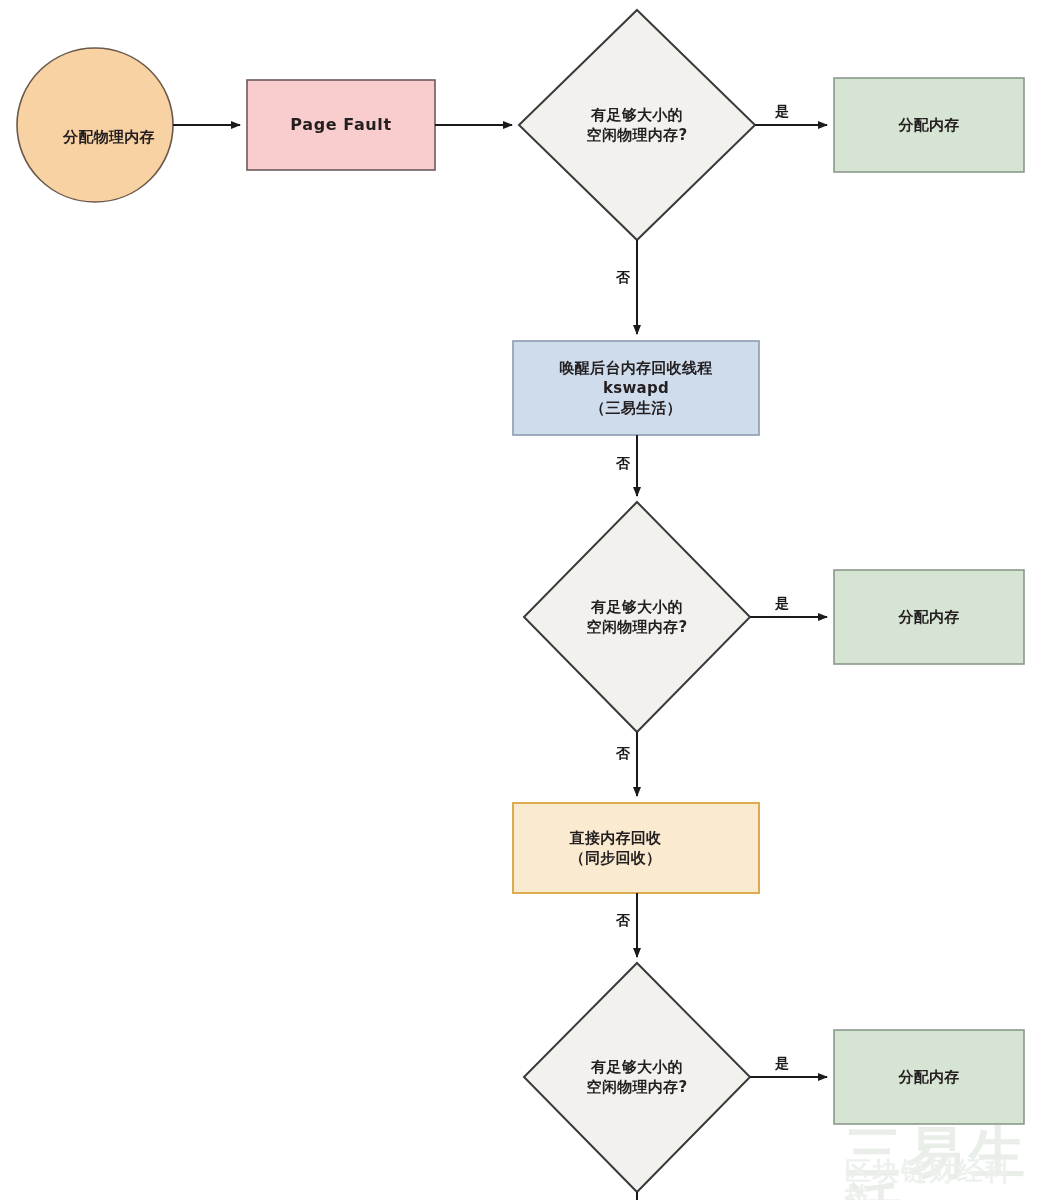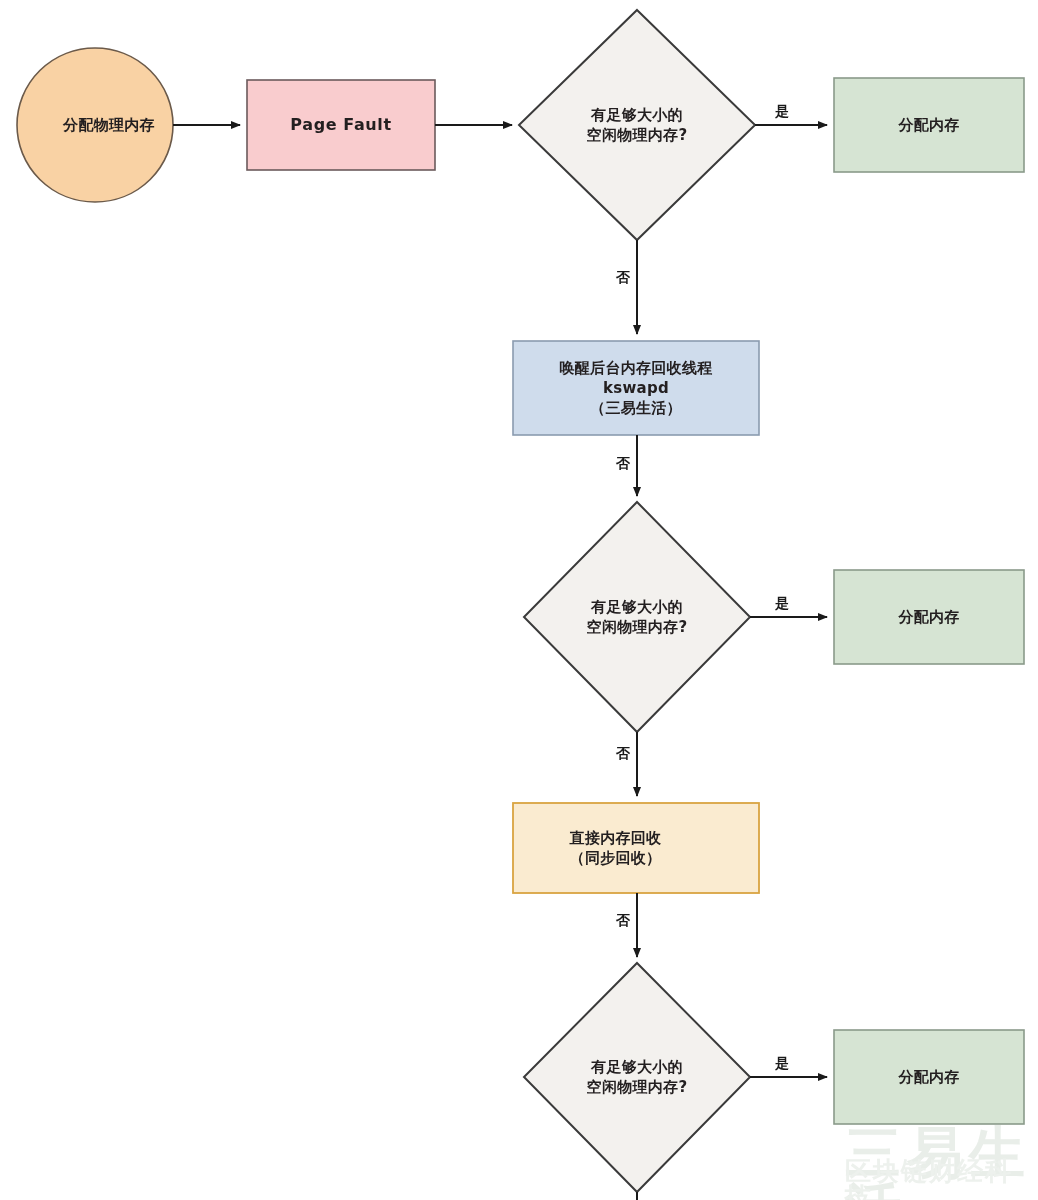--- a/index.html
+++ b/index.html
@@ -118,21 +118,21 @@
 
     <line x1="637" y1="732" x2="637" y2="796" stroke="#1a1a1a" stroke-width="2" marker-end="url(#arrow)"></line>
 
     <line x1="637" y1="893" x2="637" y2="957" stroke="#1a1a1a" stroke-width="2" marker-end="url(#arrow)"></line>
 
     <line x1="750" y1="1077" x2="827" y2="1077" stroke="#1a1a1a" stroke-width="2" marker-end="url(#arrow)"></line>
 
     <line x1="637" y1="1192" x2="637" y2="1200" stroke="#1a1a1a" stroke-width="2"></line>
   </svg>
 
-  <div class="node-label" style="left:17px; top:105px; width:184px; height:40px;">分配物理内存</div>
+  <div class="node-label" style="left:17px; top:117px; width:184px; height:40px;">分配物理内存</div>
 
   <div class="node-label latin" style="left:247px; top:105px; width:188px; height:40px;">Page Fault</div>
 
   <div class="node-label" style="left:537px; top:100px; width:200px; height:50px;">有足够大小的
 空闲物理内存?</div>
 
   <div class="node-label" style="left:834px; top:105px; width:190px; height:40px;">分配内存</div>
 
   <div class="node-label" style="left:513px; top:353px; width:246px; height:70px;">唤醒后台内存回收线程
 kswapd

